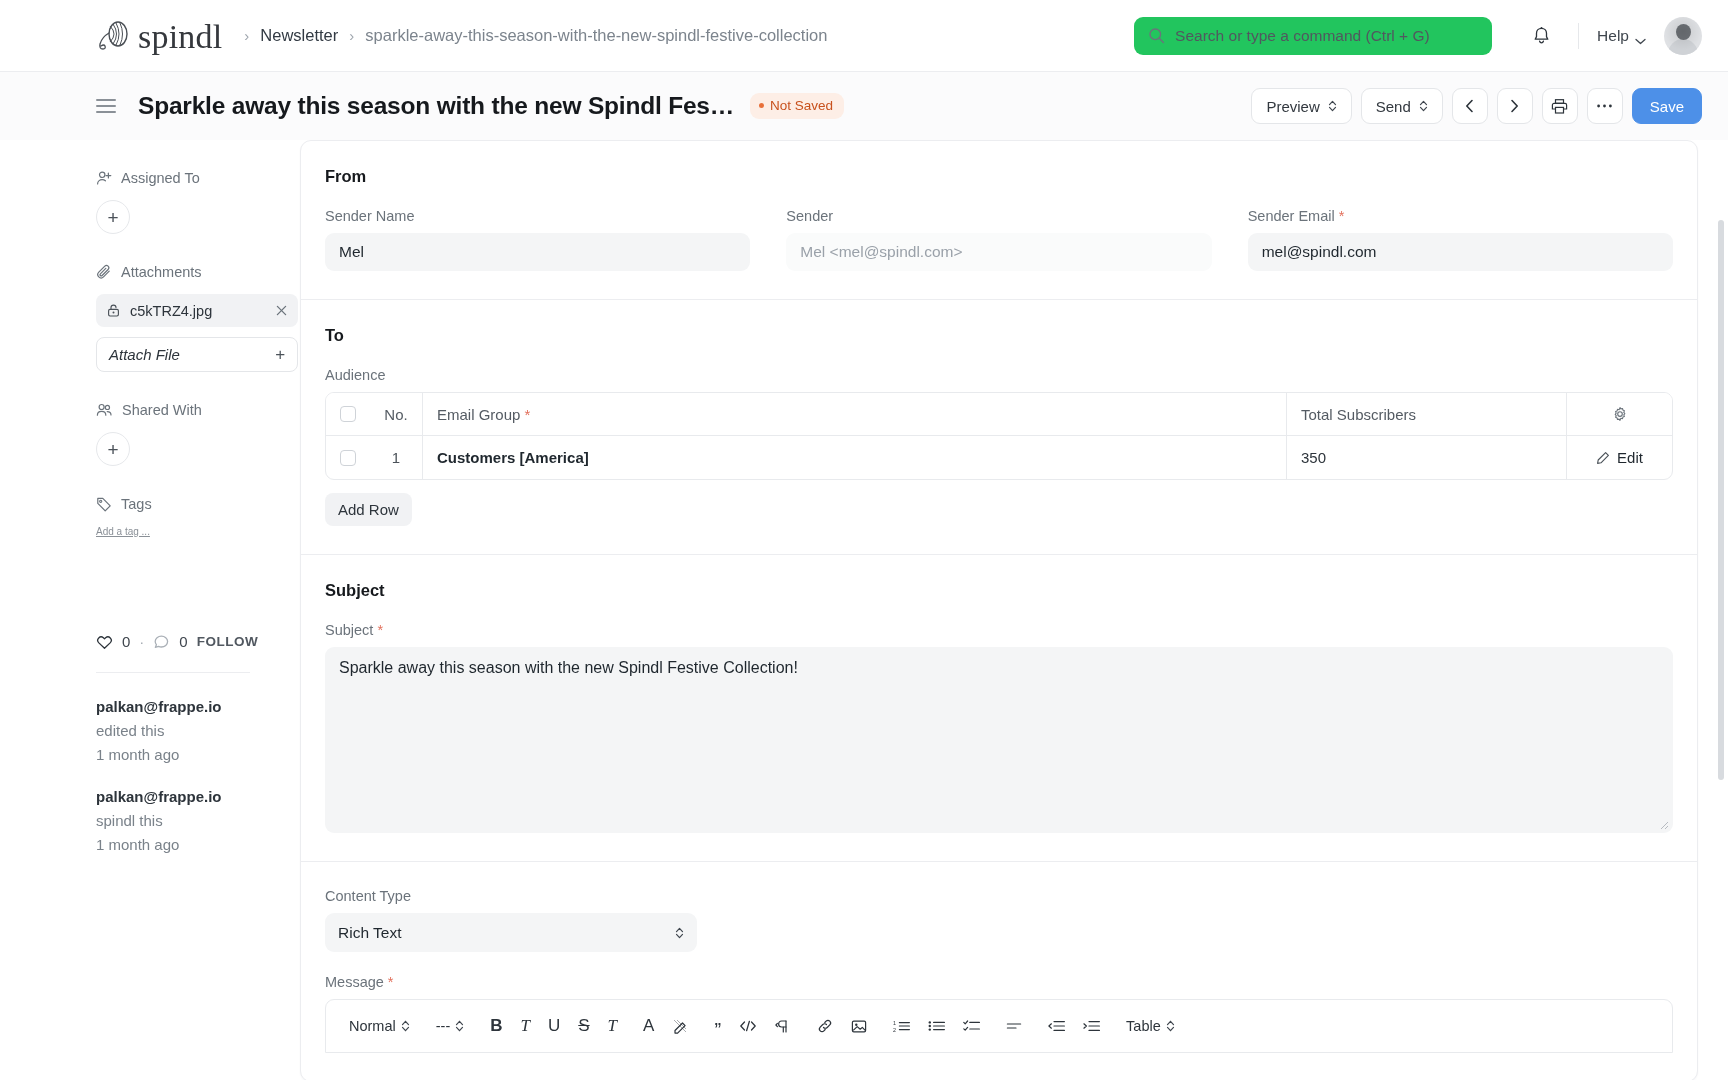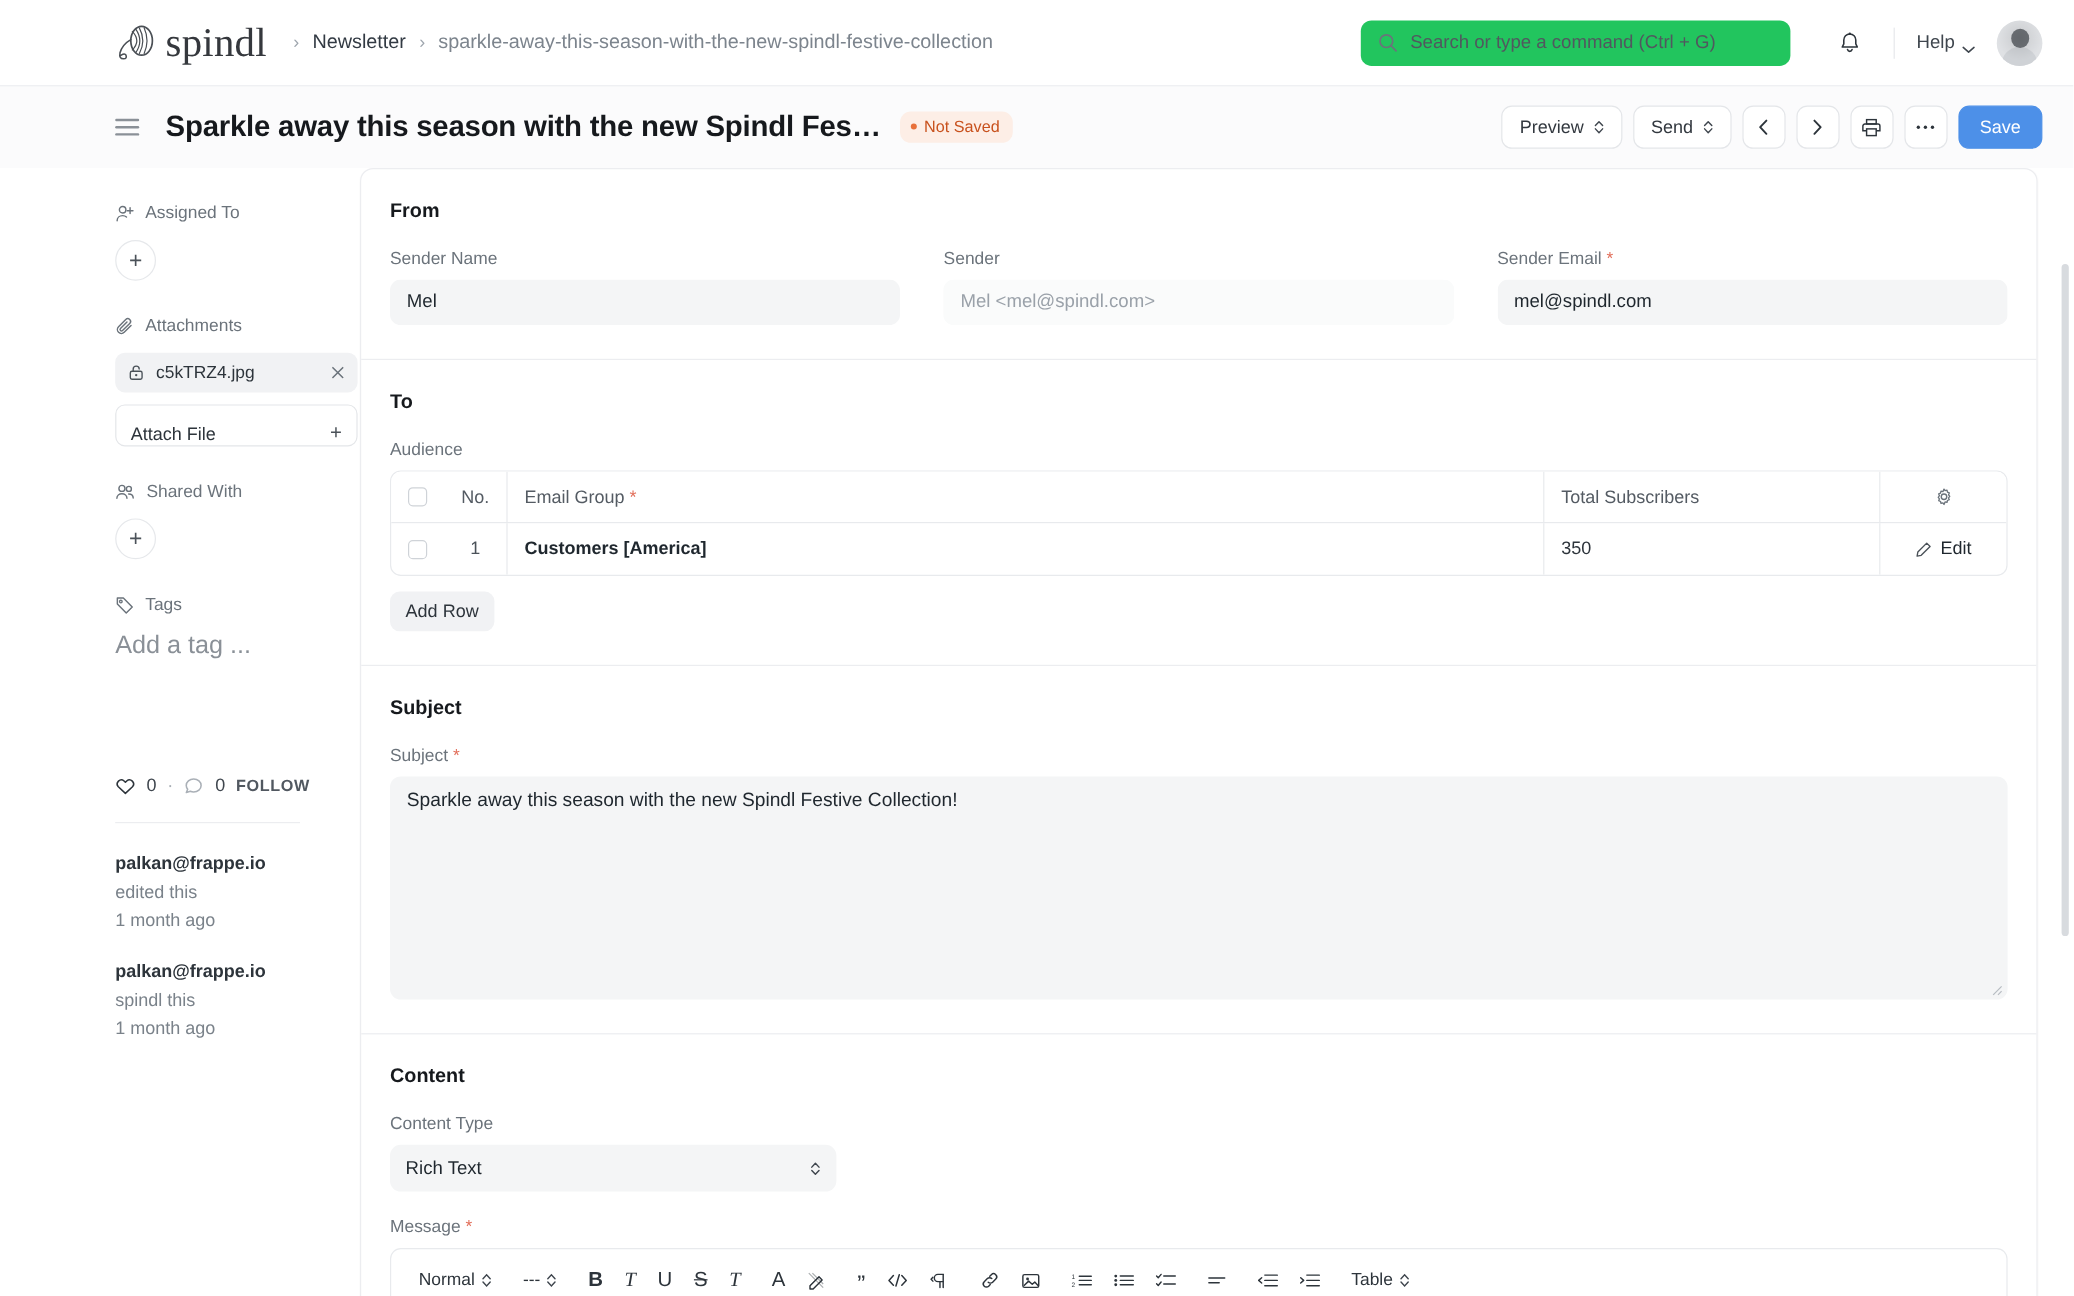--- a/index.html
+++ b/index.html
@@ -106,25 +106,25 @@
   }
   .side-block { margin-bottom: 30px; margin-top: 12px; }
   .attach-chip {
     width: 202px; height: 33px; background: #f1f2f4; border-radius: 8px;
     display: flex; align-items: center; gap: 9px; padding: 0 10px;
     font-size: 14.5px; color: #2d343b; margin-bottom: 10px;
   }
   .attach-chip .name { flex: 1; overflow: hidden; white-space: nowrap; text-overflow: ellipsis; }
   .attach-btn {
     width: 202px; height: 35px; border: 1px solid #e4e6e9; border-radius: 8px;
-    background: #fff; display: flex; align-items: flex-end;
-    padding: 0 12px; font-size: 15px; color: #2d343b; cursor: pointer;
+    background: #fff; display: flex; align-items: center;
+    padding: 0 12px; font-size: 15px; color: #2d343b; cursor: pointer; font-style: italic;
   }
   .attach-btn .plus { margin-left: auto; font-size: 17px; color:#4b5259; }
-  .tag-placeholder { font-size: 21px; color: #8a9097; }
+  .tag-placeholder { font-size: 10px; color: #8a9097; text-decoration: underline; }
 
   .social-row {
     display: flex; align-items: center; gap: 9px;
     font-size: 15px; color: #3f464e; margin-top: 96px; padding-right: 22px;
   }
   .social-row .sep { color: #a7adb4; }
   .follow { margin-left: auto; font-size: 13.5px; letter-spacing: .5px;
     color: #515860; font-weight: bold; cursor: pointer; }
   .divider-line { height:1px; background:#ecedf0; margin: 22px 22px 0 0; }
   .activity { margin-top: 22px; font-size: 15px; color: #7a828a; line-height: 1.6;
@@ -536,21 +536,20 @@
           <span class="grip">
             <svg width="11" height="11" viewBox="0 0 11 11">
               <line x1="10" y1="3" x2="3" y2="10" stroke="#b6bbc1" stroke-width="1"></line>
               <line x1="10" y1="7" x2="7" y2="10" stroke="#b6bbc1" stroke-width="1"></line>
             </svg>
           </span>
         </div>
       </div>
 
       <div class="section">
-        <div class="section-title">Content</div>
         <div class="field-label">Content Type</div>
         <div class="select">
           <span>Rich Text</span>
           <span class="caret">
             <svg width="9" height="12" viewBox="0 0 9 12">
               <polyline points="1.5,4.6 4.5,1.4 7.5,4.6" fill="none" stroke="#3f464e" stroke-width="1.2" stroke-linecap="round" stroke-linejoin="round"></polyline>
               <polyline points="1.5,7.4 4.5,10.6 7.5,7.4" fill="none" stroke="#3f464e" stroke-width="1.2" stroke-linecap="round" stroke-linejoin="round"></polyline>
             </svg>
           </span>
         </div>

